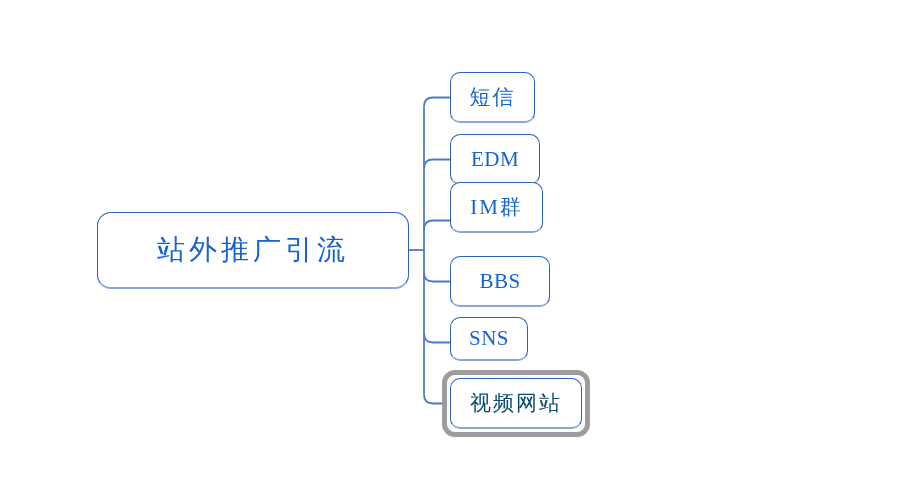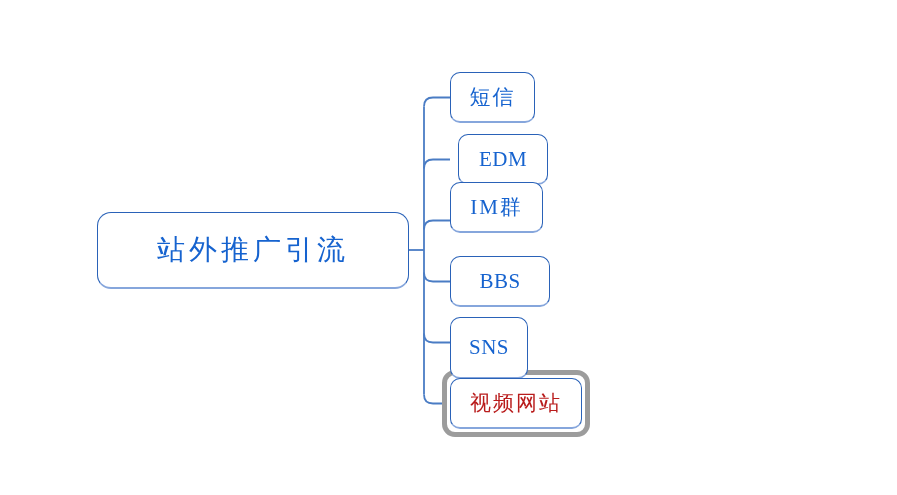--- a/index.html
+++ b/index.html
@@ -79,31 +79,31 @@
       <path d="M 424 394.5 Q 424 403.5 433 403.5 L 450 403.5" fill="none" stroke="#4a7cc4" stroke-width="1.8" stroke-linecap="butt"></path>
     </svg>
 
   <div id="nodes-layer">
       <div class="node root" style="left: 97px; top: 212px; width: 312px; height: 77px; color: rgb(22, 99, 207); border-color: rgb(42, 98, 184) rgb(42, 98, 184) rgb(134, 166, 220);">
         <span>站外推广引流</span>
       </div>
       <div class="node child cjk" style="left: 450px; top: 72px; width: 85px; height: 51px; color: rgb(22, 99, 207); border-color: rgb(42, 98, 184) rgb(42, 98, 184) rgb(134, 166, 220);">
         <span>短信</span>
       </div>
-      <div class="node child" style="left: 450px; top: 134px; width: 90px; height: 51px; color: rgb(22, 99, 207); border-color: rgb(42, 98, 184) rgb(42, 98, 184) rgb(134, 166, 220); margin-left: 8px;">
+      <div class="node child" style="left: 450px; top: 134px; width: 90px; height: 51px; color: rgb(22, 99, 207); border-color: rgb(42, 98, 184) rgb(42, 98, 184) rgb(134, 166, 220);">
         <span>EDM</span>
       </div>
       <div class="node child cjk" style="left: 450px; top: 182px; width: 93px; height: 51px; color: rgb(22, 99, 207); border-color: rgb(42, 98, 184) rgb(42, 98, 184) rgb(134, 166, 220);">
         <span>IM群</span>
       </div>
       <div class="node child" style="left: 450px; top: 256px; width: 100px; height: 51px; color: rgb(22, 99, 207); border-color: rgb(42, 98, 184) rgb(42, 98, 184) rgb(134, 166, 220);">
         <span>BBS</span>
       </div>
-      <div class="node child" style="left: 450px; top: 317px; width: 78px; height: 62px; color: rgb(22, 99, 207); border-color: rgb(42, 98, 184) rgb(42, 98, 184) rgb(134, 166, 220); font-family: Liberation Serif, serif;">
+      <div class="node child" style="left: 450px; top: 317px; width: 78px; height: 44px; color: rgb(22, 99, 207); border-color: rgb(42, 98, 184) rgb(42, 98, 184) rgb(134, 166, 220); font-family: Liberation Serif, serif;">
         <span>SNS</span>
       </div>
       <div class="sel-frame" style="left: 442px; top: 370px; width: 148px; height: 67px;"></div>
-      <div class="node child cjk" style="left: 450px; top: 378px; width: 132px; height: 51px; color: #b91c1c; border-color: rgb(42, 98, 184) rgb(42, 98, 184) rgb(134, 166, 220);">
+      <div class="node child cjk" style="left: 450px; top: 378px; width: 132px; height: 51px; color: #0c4a6e; border-color: rgb(42, 98, 184) rgb(42, 98, 184) rgb(134, 166, 220);">
         <span>视频网站</span>
       </div>
     </div>
 
 </div>
 
 </body></html>

